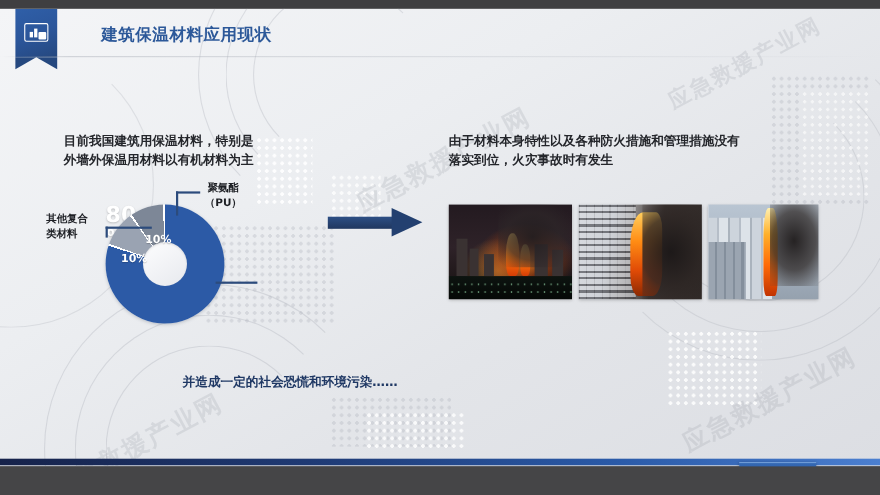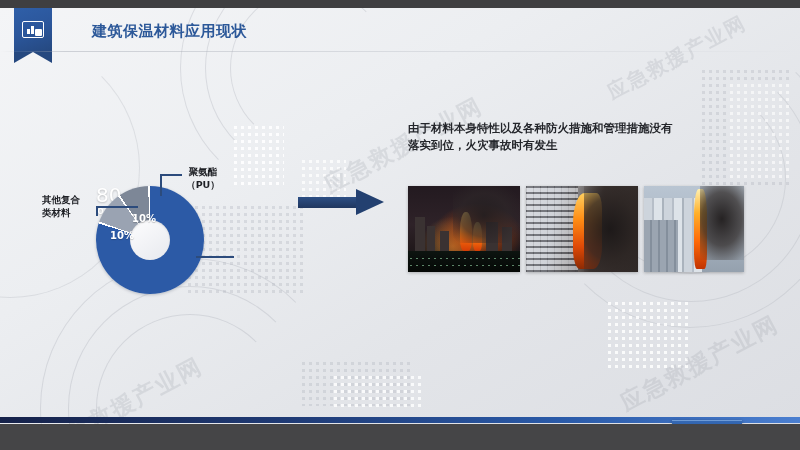--- a/index.html
+++ b/index.html
@@ -94,21 +94,21 @@
     position:absolute; left:34px; top:34px; width:40px; height:40px; border-radius:50%;
     background:linear-gradient(145deg,#fdfdfe,#e7e9ee);
     box-shadow:inset 0 1px 2px rgba(0,0,0,.12);
   }
   .slice-lbl { position:absolute; color:#fff; font-size:10px; font-weight:700;
     font-family:"DejaVu Sans",sans-serif; text-shadow:0 1px 1px rgba(0,0,0,.2); }
   #lbl10a { left:36px; top:27px; }
   #lbl10b { left:14px; top:44px; }
   #lbl80  { left:66px; top:65px; color:#fff; font-size:20px; font-weight:400; line-height:19px;
     font-family:"DejaVu Sans",sans-serif; text-shadow:0 1px 2px rgba(0,0,0,.22); }
-  #lbl80 span { display:block; }
+  #lbl80 span { display:block;font-weight:bold; }
   #lbl80 .pct { font-size:16px; margin-left:1px; }
 
   
   .lead { position:absolute; background:#2c4b7c; }
   .lbl-out { position:absolute; font-family:"DejaVu Sans",sans-serif;
     font-size:9.5px; font-weight:700; color:#1d1f24; line-height:12.5px; }
 
   #lead-pu-v { left:160px; top:166px; width:1.6px; height:22px; }
   #lead-pu-h { left:160px; top:166px; width:22px; height:1.6px; }
   #lbl-pu { left:168px; top:158px; width:70px; text-align:center; }
@@ -228,20 +228,24 @@
     <div class="ico">
       <div class="b1"></div>
         <div class="b2"></div>
         <div class="b3"></div>
       <div class="pen"></div>
     </div>
   </div>
   <div id="slide-title">建筑保温材料应用现状</div>
   <div id="title-rule"></div>
 
+  <div id="head-left" class="head-cn">
+    <div>目前我国建筑用保温材料，特别是</div>
+    <div>外墙外保温用材料以有机材料为主</div>
+  </div>
 
   <div id="head-right" class="head-cn">
     <div>由于材料本身特性以及各种防火措施和管理措施没有</div>
     <div>落实到位，火灾事故时有发生</div>
   </div>
 
   <div id="chart">
     <div id="donut"></div>
     <div id="donut-hole"></div>
     <div class="slice-lbl" id="lbl10a">10%</div>
@@ -294,19 +298,20 @@
     </div>
     <div class="photo p3">
       <div class="blds"></div>
       <div class="blds2"></div>
       <div class="fire"></div>
       <div class="smk"></div>
     </div>
   </div>
 
   <div id="bottom-note">
+    <div>并造成一定的社会恐慌和环境污染……</div>
   </div>
 
   <div id="footbar"></div>
 </div>
 
 <div id="pagebox">11</div>
 <div id="botstrip"></div>
 
 </body></html>

